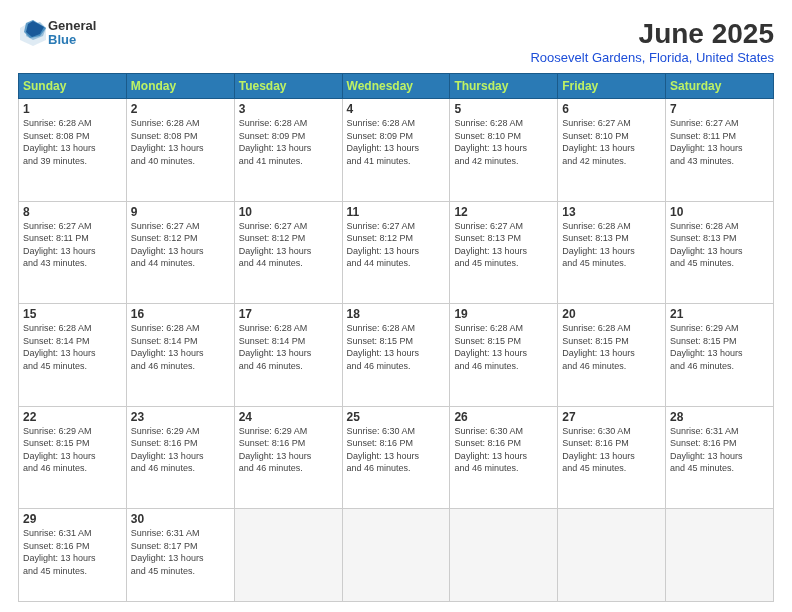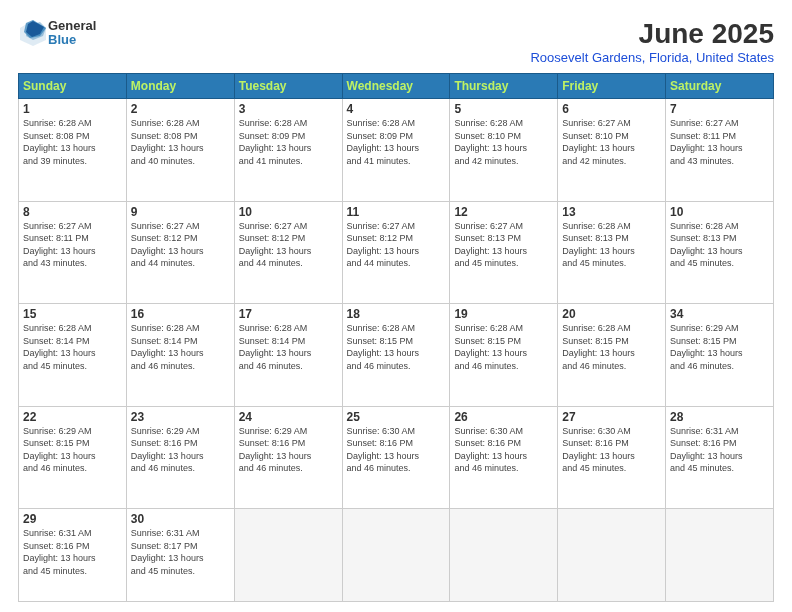--- a/index.html
+++ b/index.html
@@ -277,21 +277,21 @@
 and 46 minutes.</div>
           </td>
           <td>
             <span class="day-num">20</span>
             <div class="day-info" style="white-space: pre-line;">Sunrise: 6:28 AM
 Sunset: 8:15 PM
 Daylight: 13 hours
 and 46 minutes.</div>
           </td>
           <td>
-            <span class="day-num">34</span>
+            <span class="day-num">21</span>
             <div class="day-info" style="white-space: pre-line;">Sunrise: 6:29 AM
 Sunset: 8:15 PM
 Daylight: 13 hours
 and 46 minutes.</div>
           </td>
         </tr>
         <tr>
           <td>
             <span class="day-num">22</span>
             <div class="day-info" style="white-space: pre-line;">Sunrise: 6:29 AM

